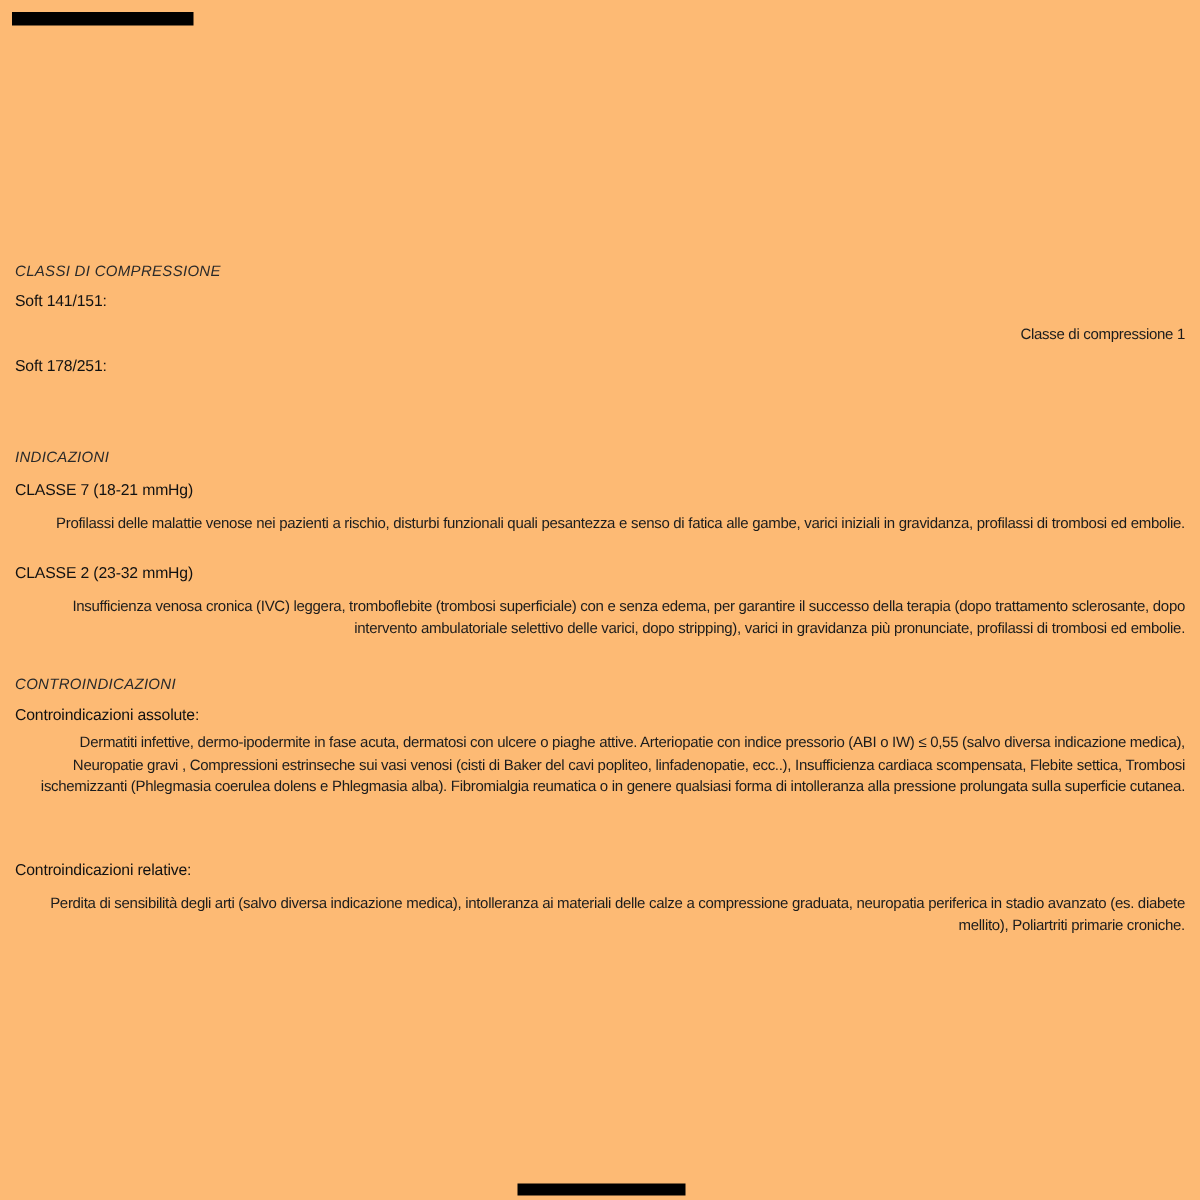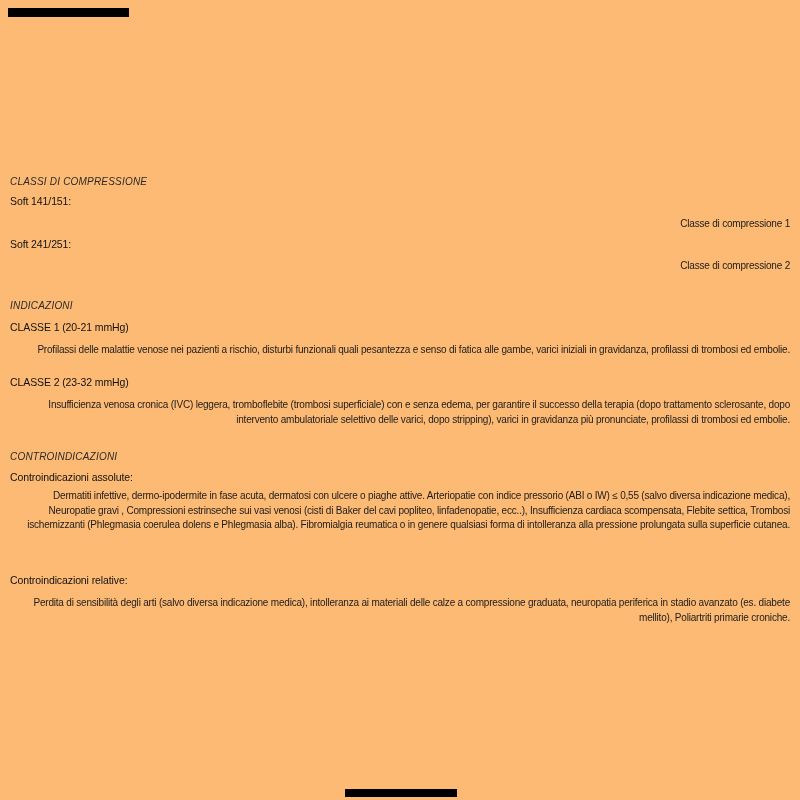--- a/index.html
+++ b/index.html
@@ -63,25 +63,24 @@
 </head>
 <body>
 
 <div class="page">
 
   <div class="redaction redaction-top"></div>
 
   <p class="block heading" style="top:176px">CLASSI DI COMPRESSIONE</p>
   <p class="block subhead" style="top:195px">Soft 141/151:</p>
   <p class="block body" style="top:217px">Classe di compressione 1</p>
-  <p class="block subhead" style="top:238px">Soft 241/251:</p>
-  <p class="block body" style="top:259px">Classe di compressione 2</p>
+  <p class="block subhead" style="top:238px">Soft 178/251:</p>
 
   <p class="block heading" style="top:300px">INDICAZIONI</p>
-  <p class="block subhead" style="top:321px">CLASSE 1 (20-21 mmHg)</p>
+  <p class="block subhead" style="top:321px">CLASSE 7 (18-21 mmHg)</p>
   <p class="block body" style="top:343px">Profilassi delle malattie venose nei pazienti a rischio, disturbi funzionali quali pesantezza e senso di fatica alle gambe, varici iniziali in gravidanza, profilassi di trombosi ed embolie.</p>
   <p class="block subhead" style="top:376px">CLASSE 2 (23-32 mmHg)</p>
   <p class="block body" style="top:398px">Insufficienza venosa cronica (IVC) leggera, tromboflebite (trombosi superficiale) con e senza edema, per garantire il successo della terapia (dopo trattamento sclerosante, dopo intervento ambulatoriale selettivo delle varici, dopo stripping), varici in gravidanza più pronunciate, profilassi di trombosi ed embolie.</p>
 
   <p class="block heading" style="top:451px">CONTROINDICAZIONI</p>
   <p class="block subhead" style="top:471px">Controindicazioni assolute:</p>
   <p class="block body" style="top:489px">Dermatiti infettive, dermo-ipodermite in fase acuta, dermatosi con ulcere o piaghe attive. Arteriopatie con indice pressorio (ABI o IW) ≤ 0,55 (salvo diversa indicazione medica), Neuropatie gravi , Compressioni estrinseche sui vasi venosi (cisti di Baker del cavi popliteo, linfadenopatie, ecc..), Insufficienza cardiaca scompensata, Flebite settica, Trombosi ischemizzanti (Phlegmasia coerulea dolens e Phlegmasia alba). Fibromialgia reumatica o in genere qualsiasi forma di intolleranza alla pressione prolungata sulla superficie cutanea.</p>
   <p class="block subhead" style="top:574px">Controindicazioni relative:</p>
   <p class="block body" style="top:596px">Perdita di sensibilità degli arti (salvo diversa indicazione medica), intolleranza ai materiali delle calze a compressione graduata, neuropatia periferica in stadio avanzato (es. diabete mellito), Poliartriti primarie croniche.</p>
 

